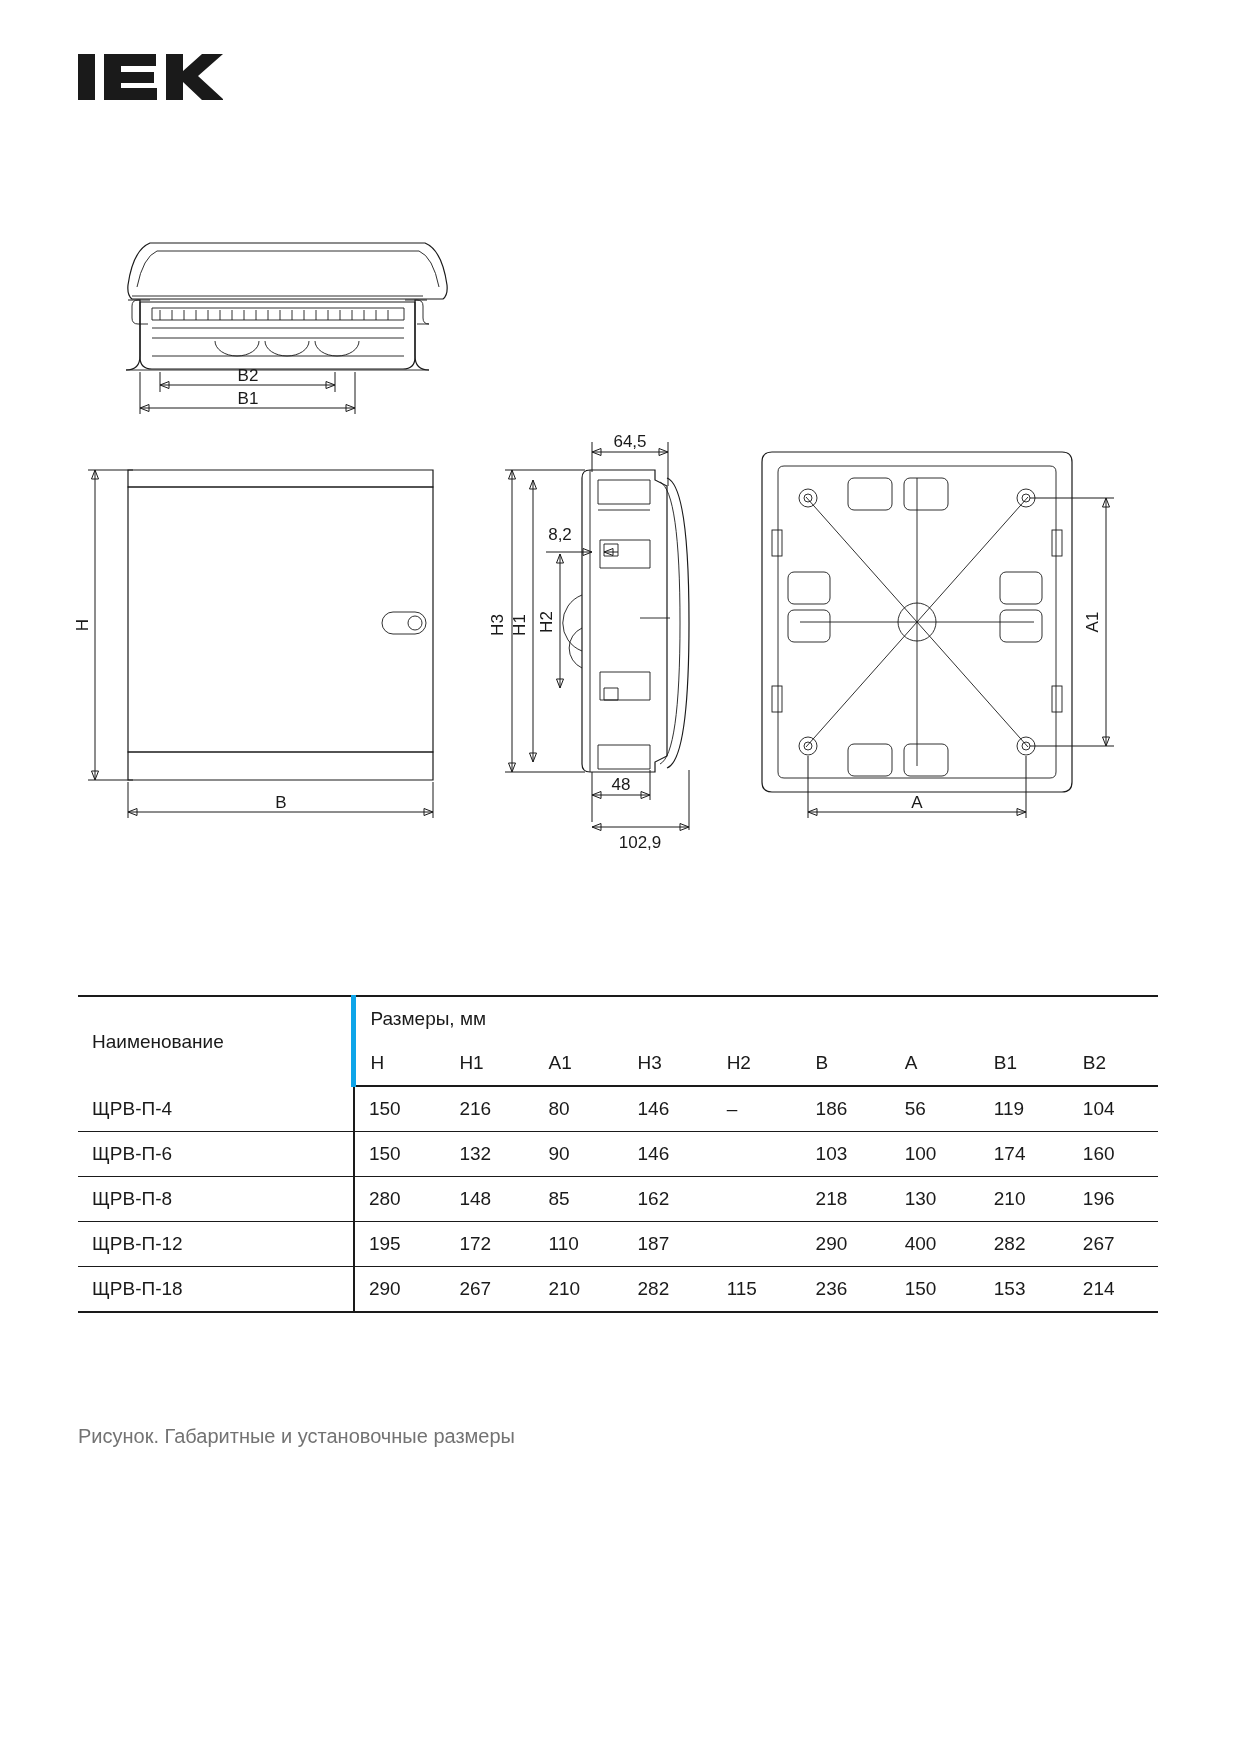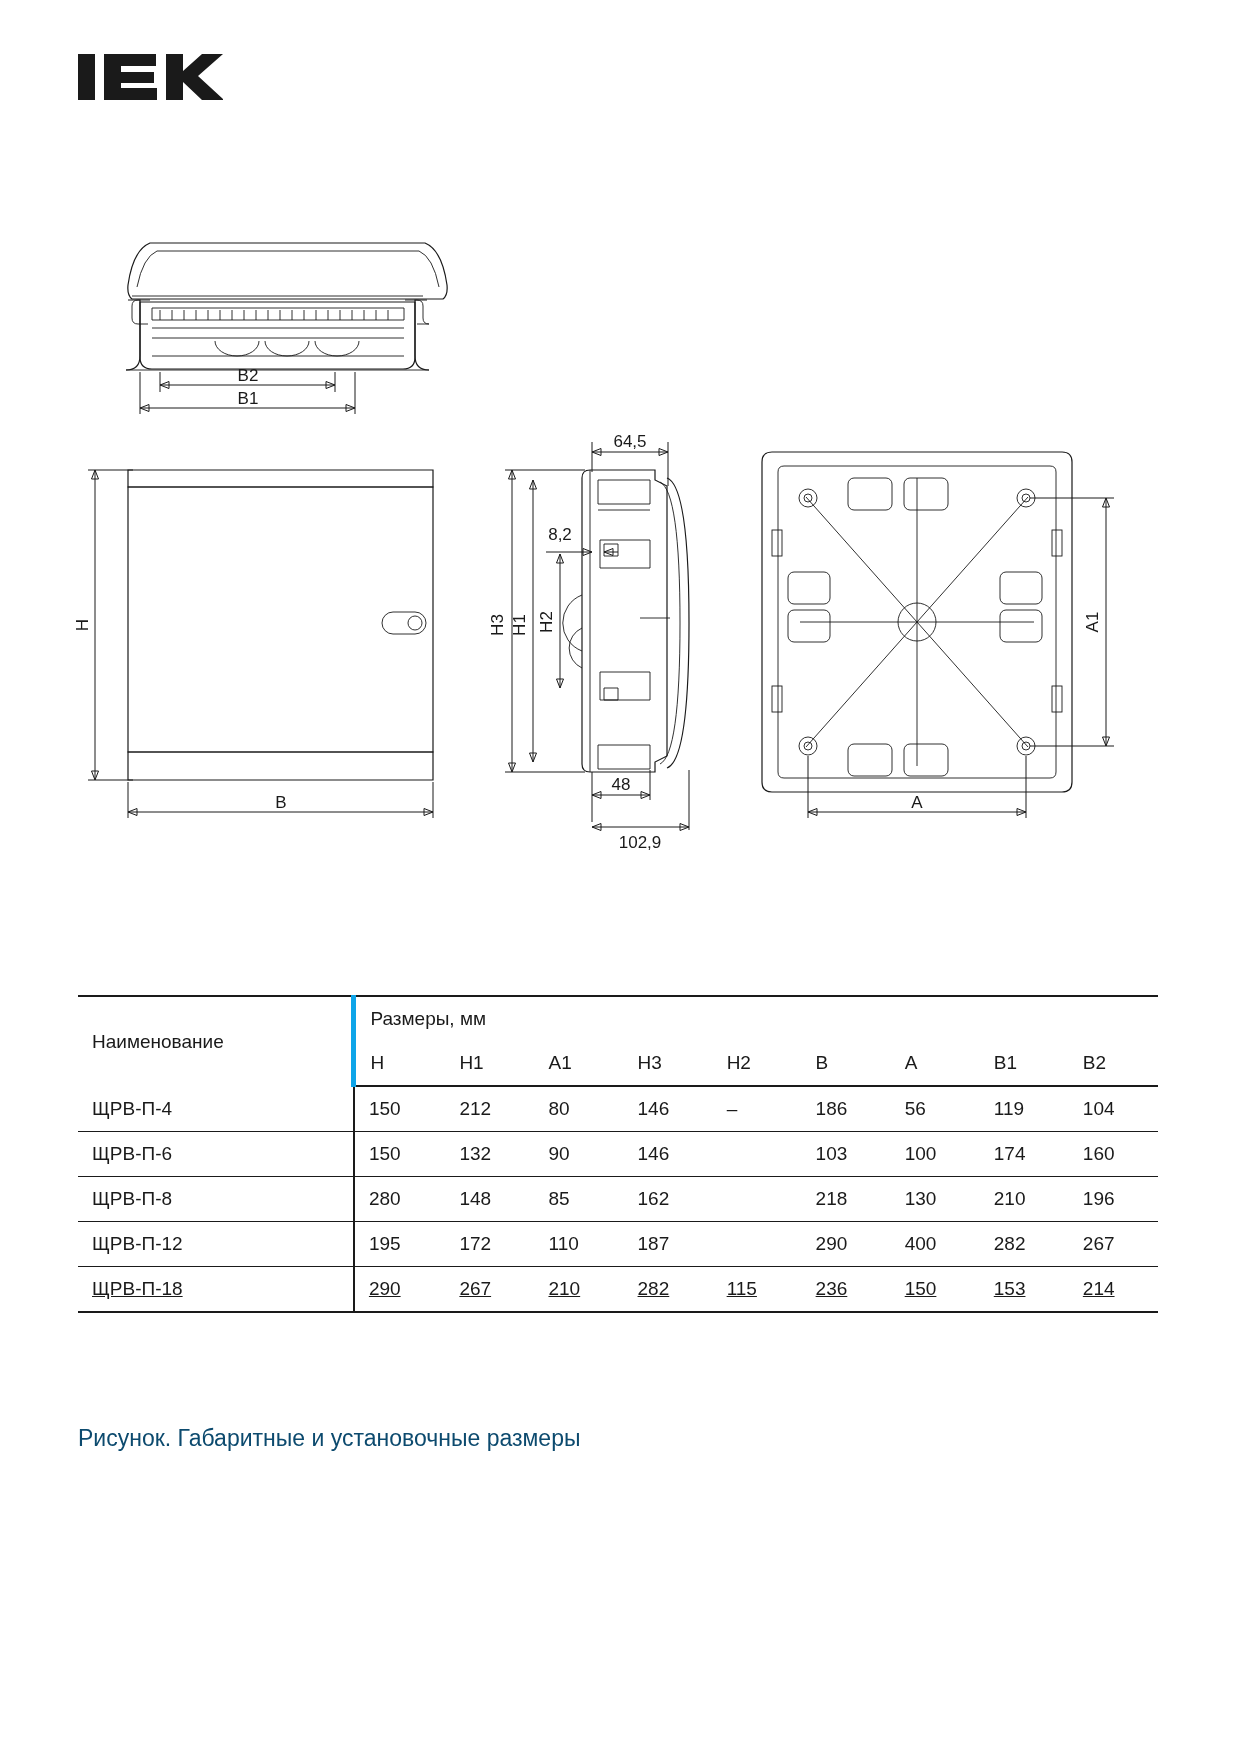--- a/index.html
+++ b/index.html
@@ -68,31 +68,30 @@
     border-bottom: 2px solid #1a1a1a;
   }
   tbody tr td {
     border-bottom: 1px solid #1a1a1a;
   }
   tbody tr td.namecell {
     border-right: 2px solid #1a1a1a;
   }
   tbody tr:last-child td {
     border-bottom: 2px solid #1a1a1a;
-    text-decoration: underline;
   }
   .col-n { width: 78px; }
 
   
   .caption {
     position: absolute;
     left: 78px;
     top: 1425px;
-    font-size: 23px;
-    color: #0c4a6e;
+    font-size: 20px;
+    color: #737373;
   }
 
   
   svg text {
     font-family: "Liberation Sans", sans-serif;
     font-size: 17px;
     fill: #1a1a1a;
   }
   .ln { fill: none; stroke: #1a1a1a; stroke-width: 1.2; }
   .ln-thin { fill: none; stroke: #1a1a1a; stroke-width: 0.9; }
@@ -338,21 +337,21 @@
         <td class="col-n">B</td>
         <td class="col-n">A</td>
         <td class="col-n">B1</td>
         <td class="col-n">B2</td>
       </tr>
     </thead>
     <tbody>
       <tr>
         <td class="namecell">ЩРВ-П-4</td>
         <td>150</td>
-        <td>212</td>
+        <td>216</td>
         <td>80</td>
         <td>146</td>
         <td>–</td>
         <td>186</td>
         <td>56</td>
         <td>119</td>
         <td>104</td>
       </tr>
       <tr>
         <td class="namecell">ЩРВ-П-6</td>

